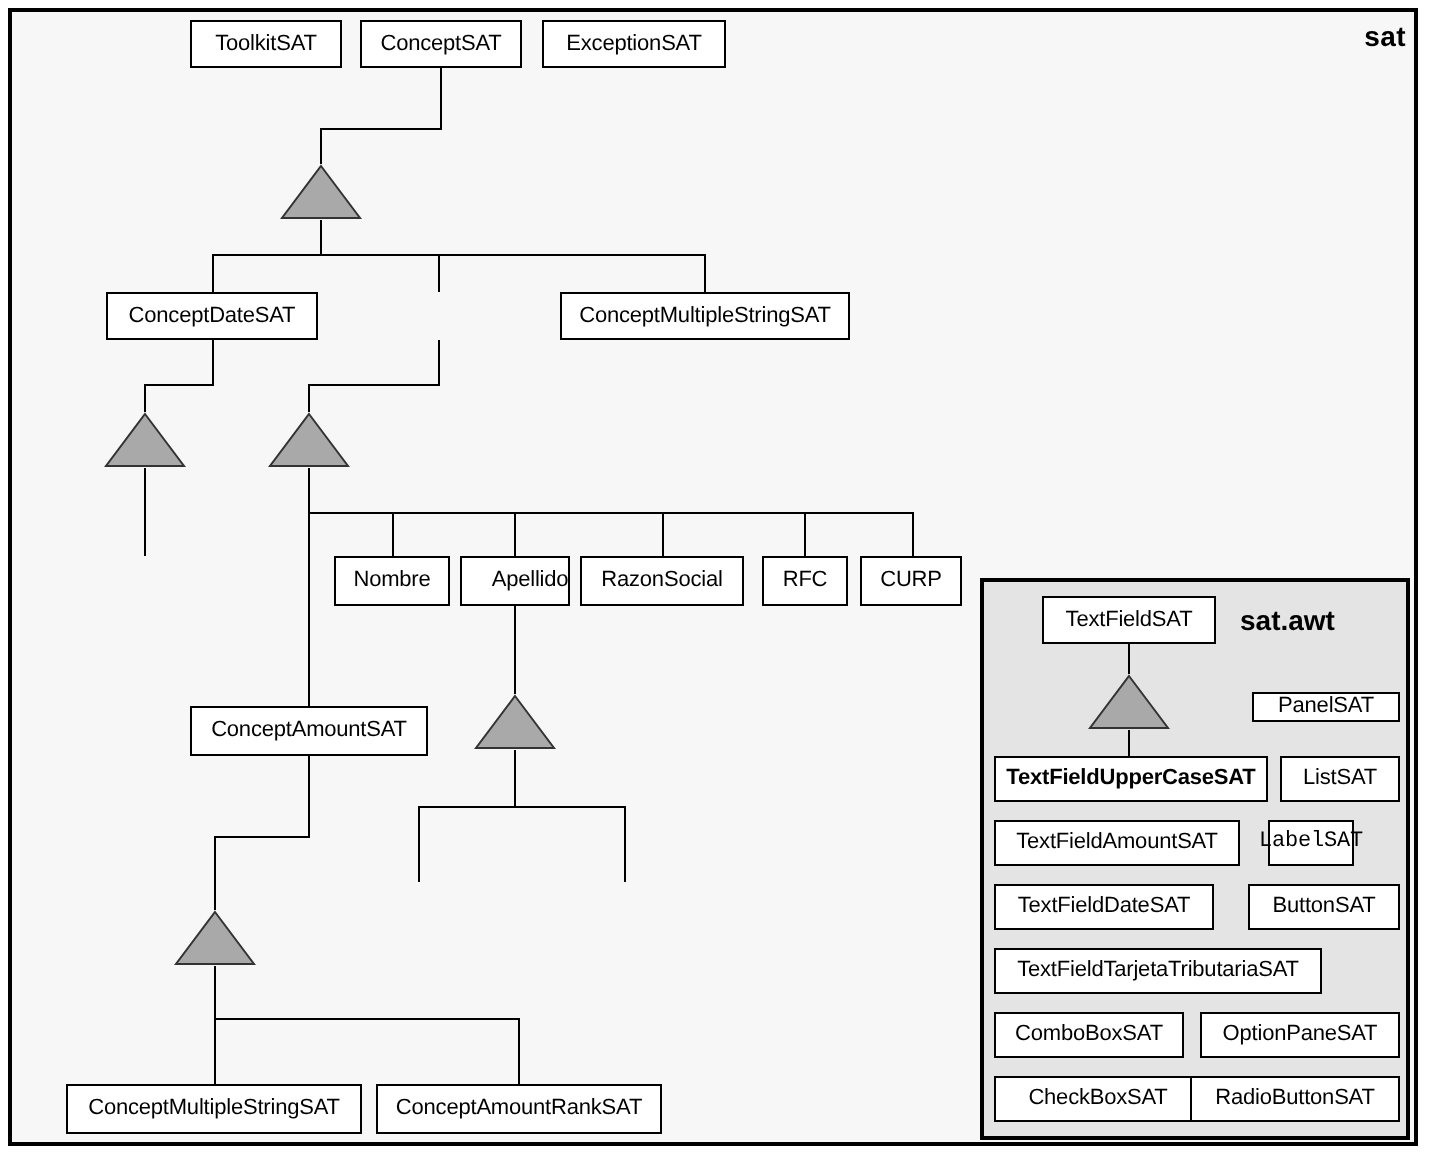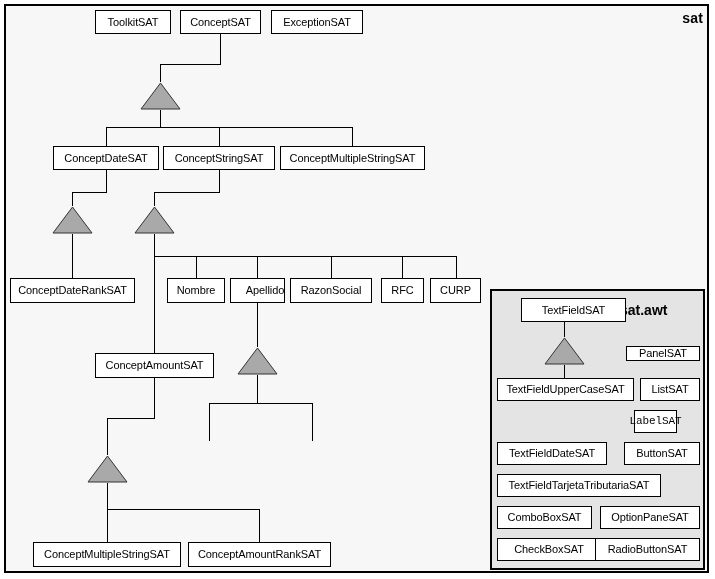--- a/index.html
+++ b/index.html
@@ -108,21 +108,20 @@
     </svg>
   </div>
 
   <div class="ln-v" style="left:160px; top:110px; height:17px;"></div>
   <div class="ln-h" style="left:106px; top:127px; width:246px;"></div>
   <div class="ln-v" style="left:106px; top:127px; height:19px;"></div>
   <div class="ln-v" style="left:219px; top:127px; height:19px;"></div>
   <div class="ln-v" style="left:352px; top:127px; height:19px;"></div>
 
   <div class="cls" style="left:53px;  top:146px; width:106px; height:24px;">ConceptDateSAT</div>
-  <div class="cls" style="left:163px; top:146px; width:112px; height:24px;">ConceptStringSAT</div>
   <div class="cls" style="left:280px; top:146px; width:145px; height:24px;">ConceptMultipleStringSAT</div>
 
   <div class="ln-v" style="left:106px; top:170px; height:22px;"></div>
   <div class="ln-h" style="left:72px;  top:192px; width:35px;"></div>
   <div class="ln-v" style="left:72px;  top:192px; height:14px;"></div>
 
   <div class="tri-wrap" style="left:52px; top:206px;">
     <svg class="tri-svg" width="41" height="28" viewBox="0 0 41 28">
       <polygon points="20.5,1 40,27 1,27" fill="#a9a9a9" stroke="#333333" stroke-width="1"></polygon>
     </svg>
@@ -142,21 +141,20 @@
 
   <div class="ln-v" style="left:154px; top:234px; height:22px;"></div>
   <div class="ln-h" style="left:154px; top:256px; width:302px;"></div>
   <div class="ln-v" style="left:196px; top:256px; height:22px;"></div>
   <div class="ln-v" style="left:257px; top:256px; height:22px;"></div>
   <div class="ln-v" style="left:331px; top:256px; height:22px;"></div>
   <div class="ln-v" style="left:402px; top:256px; height:22px;"></div>
   <div class="ln-v" style="left:456px; top:256px; height:22px;"></div>
   <div class="ln-v" style="left:154px; top:256px; height:97px;"></div>
 
-  <div class="cls" style="left:10px;  top:278px; width:125px; height:25px;">ConceptDateRankSAT</div>
   <div class="cls" style="left:167px; top:278px; width:58px;  height:25px;">Nombre</div>
   <div class="cls" style="left:230px; top:278px; width:55px;  height:25px;padding-left:15px;">Apellido</div>
   <div class="cls" style="left:290px; top:278px; width:82px;  height:25px;">RazonSocial</div>
   <div class="cls" style="left:381px; top:278px; width:43px;  height:25px;">RFC</div>
   <div class="cls" style="left:430px; top:278px; width:51px;  height:25px;">CURP</div>
 
   <div class="ln-v" style="left:257px; top:303px; height:44px;"></div>
 
   <div class="tri-wrap" style="left:237px; top:347px;">
     <svg class="tri-svg" width="41" height="28" viewBox="0 0 41 28">
@@ -185,33 +183,34 @@
   <div class="ln-h" style="left:107px; top:509px; width:152px;"></div>
   <div class="ln-v" style="left:107px; top:509px; height:33px;"></div>
   <div class="ln-v" style="left:259px; top:509px; height:33px;"></div>
 
   <div class="cls" style="left:33px;  top:542px; width:148px; height:25px;">ConceptMultipleStringSAT</div>
   <div class="cls" style="left:188px; top:542px; width:143px; height:25px;">ConceptAmountRankSAT</div>
 
   <div id="pkg-satawt"></div>
   <div id="pkg-satawt-label">sat.awt</div>
 
-  <div class="cls" style="left:521px; top:298px; width:105px; height:24px;">TextFieldSAT</div>
+  <div class="cls" style="left:521px; top:298px; width:87px; height:24px;">TextFieldSAT</div>
 
   <div class="ln-v" style="left:564px; top:322px; height:15px;"></div>
 
   <div class="tri-wrap" style="left:544px; top:337px;">
     <svg class="tri-svg" width="41" height="28" viewBox="0 0 41 28">
       <polygon points="20.5,1 40,27 1,27" fill="#a9a9a9" stroke="#333333" stroke-width="1"></polygon>
     </svg>
   </div>
 
   <div class="ln-v" style="left:564px; top:365px; height:13px;"></div>
 
-  <div class="cls" style="left:497px; top:378px; width:137px; height:23px;">TextFieldUpperCaseSAT</div>
+  <div class="cls" style="left:497px; top:378px; width:137px; height:23px;font-weight:bold;">TextFieldUpperCaseSAT</div>
+  <div class="cls" style="left:497px; top:410px; width:123px; height:23px;">TextFieldAmountSAT</div>
   <div class="cls" style="left:497px; top:442px; width:110px; height:23px;">TextFieldDateSAT</div>
   <div class="cls" style="left:497px; top:474px; width:164px; height:23px;">TextFieldTarjetaTributariaSAT</div>
   <div class="cls" style="left:497px; top:506px; width:95px;  height:23px;">ComboBoxSAT</div>
   <div class="cls" style="left:497px; top:538px; width:104px;  height:23px;">CheckBoxSAT</div>
 
   <div class="cls" style="left:626px; top:346px; width:74px; height:15px;">PanelSAT</div>
   <div class="cls" style="left:640px; top:378px; width:60px; height:23px;">ListSAT</div>
   <div class="cls" style="left:634px; top:410px; width:43px; height:23px;font-family:Liberation Mono, monospace;">LabelSAT</div>
   <div class="cls" style="left:624px; top:442px; width:76px; height:23px;">ButtonSAT</div>
   <div class="cls" style="left:600px; top:506px; width:100px; height:23px;">OptionPaneSAT</div>

